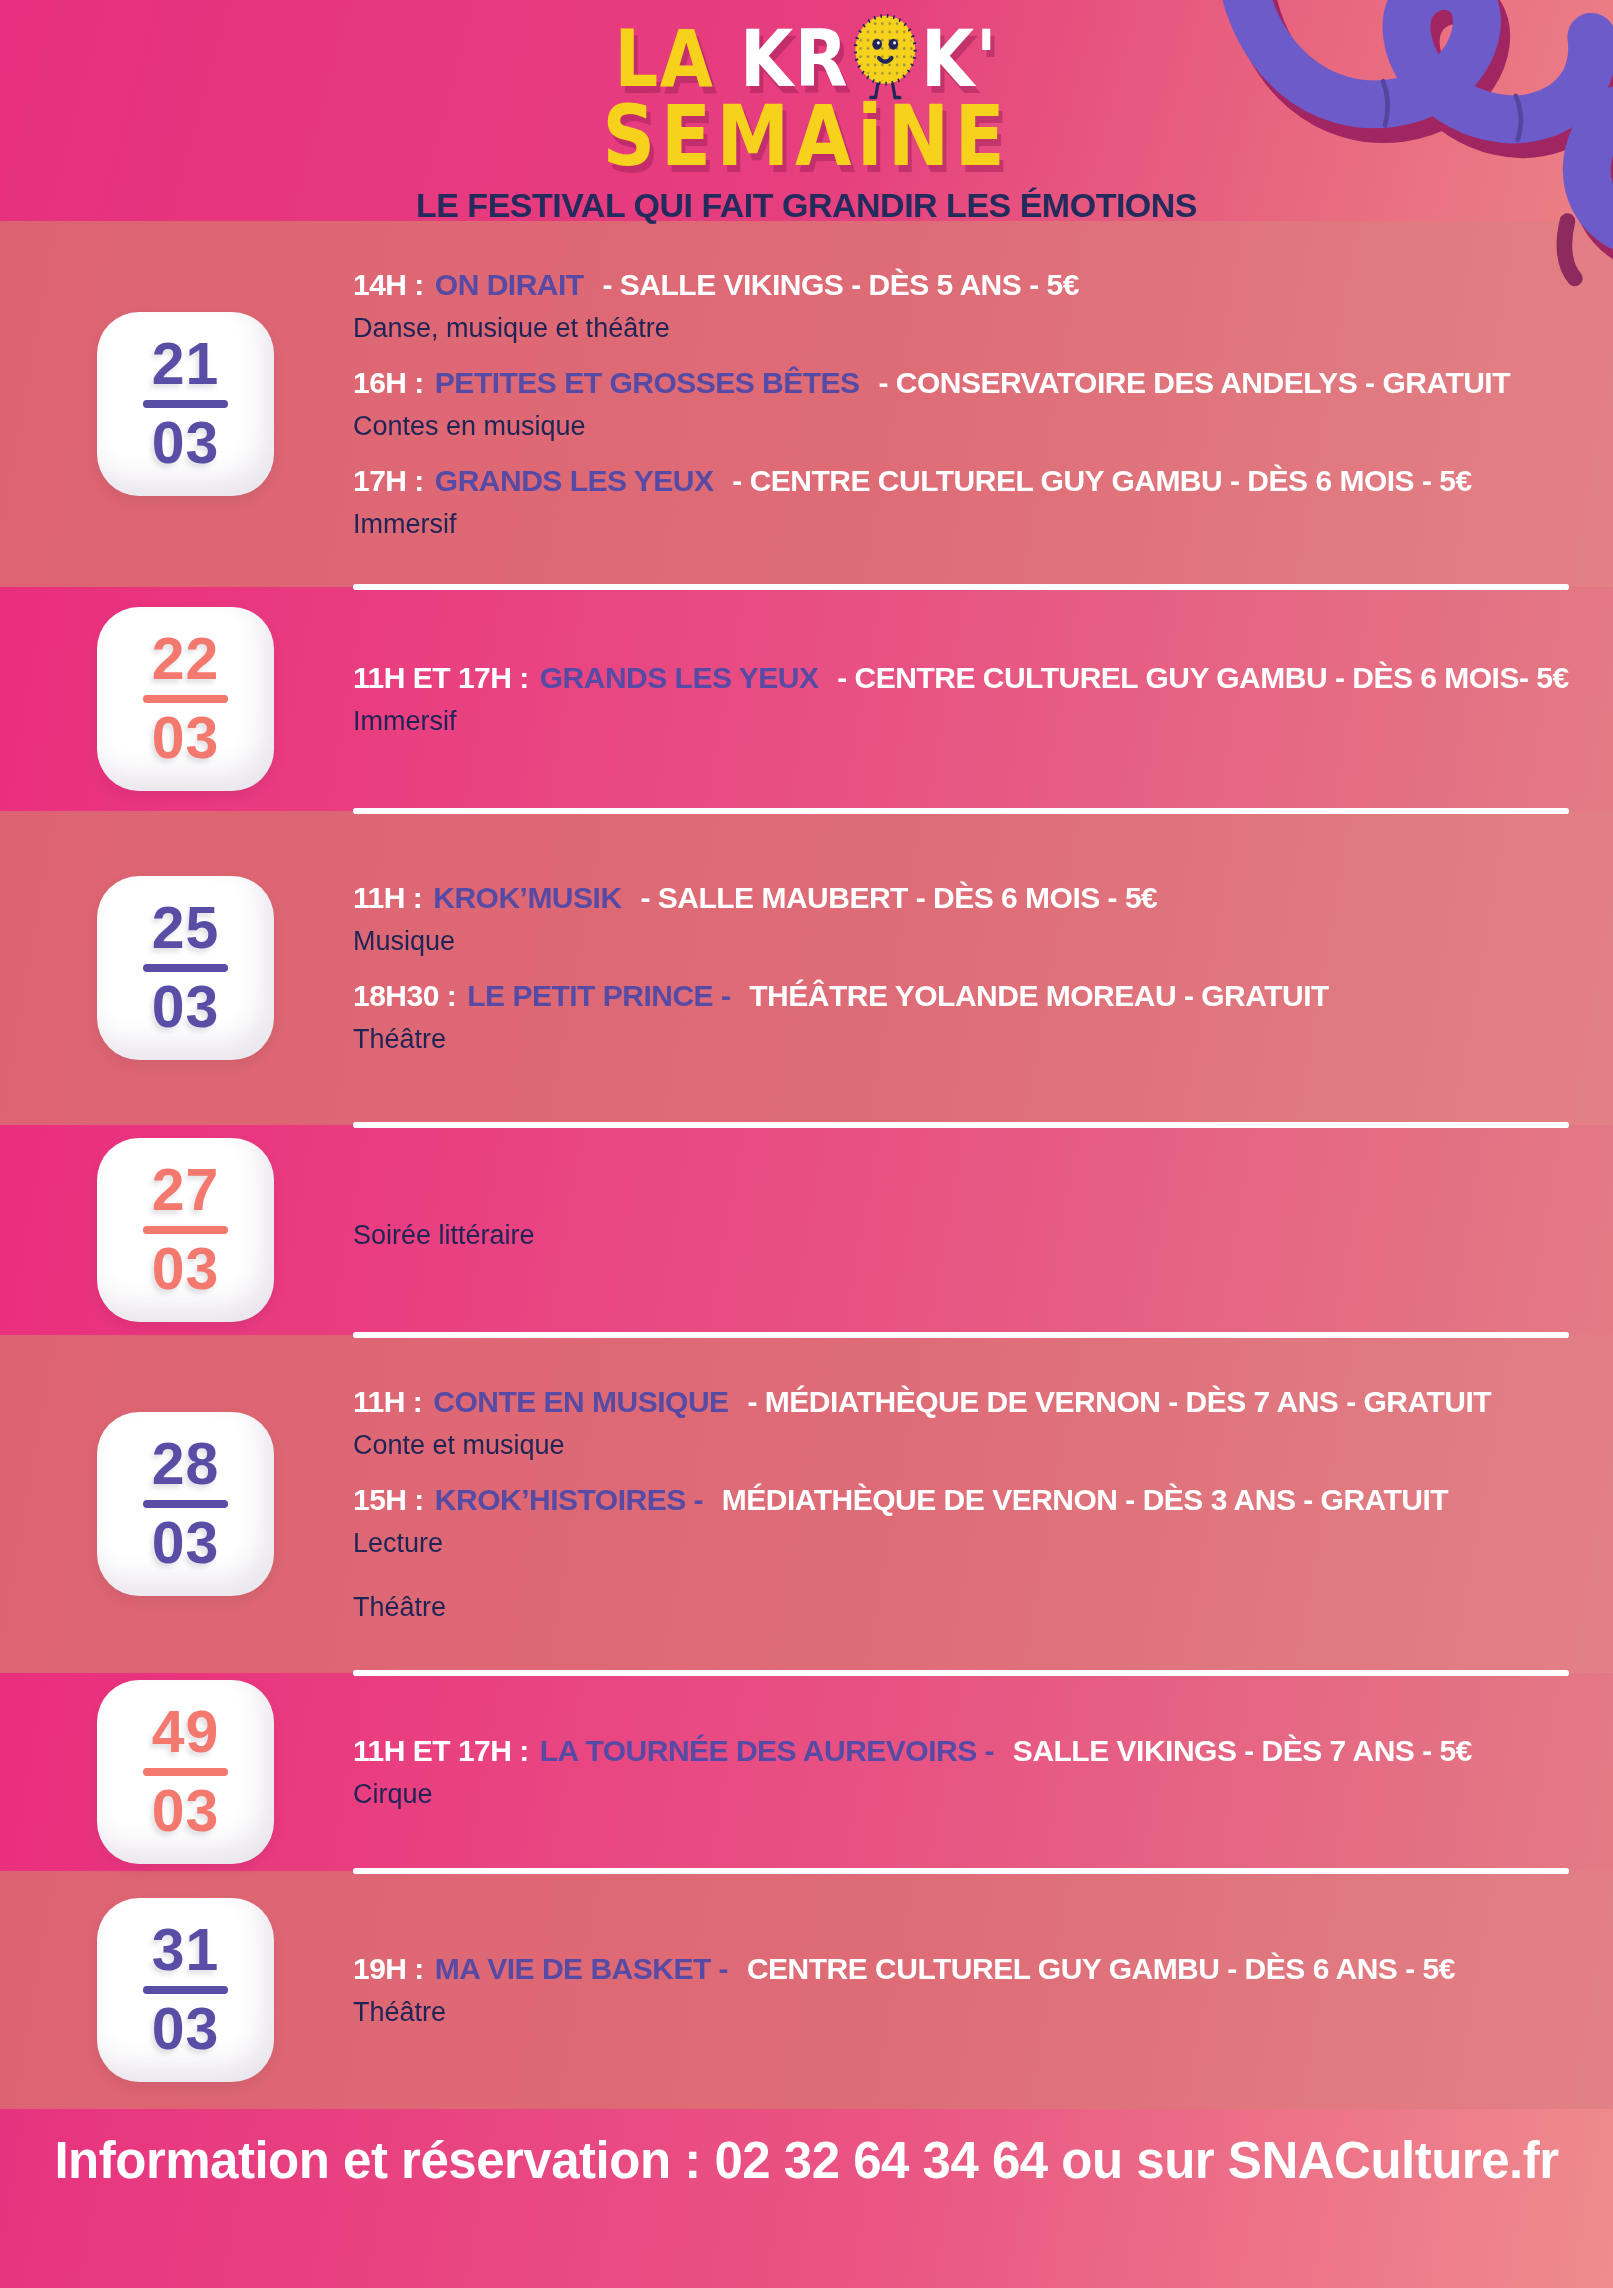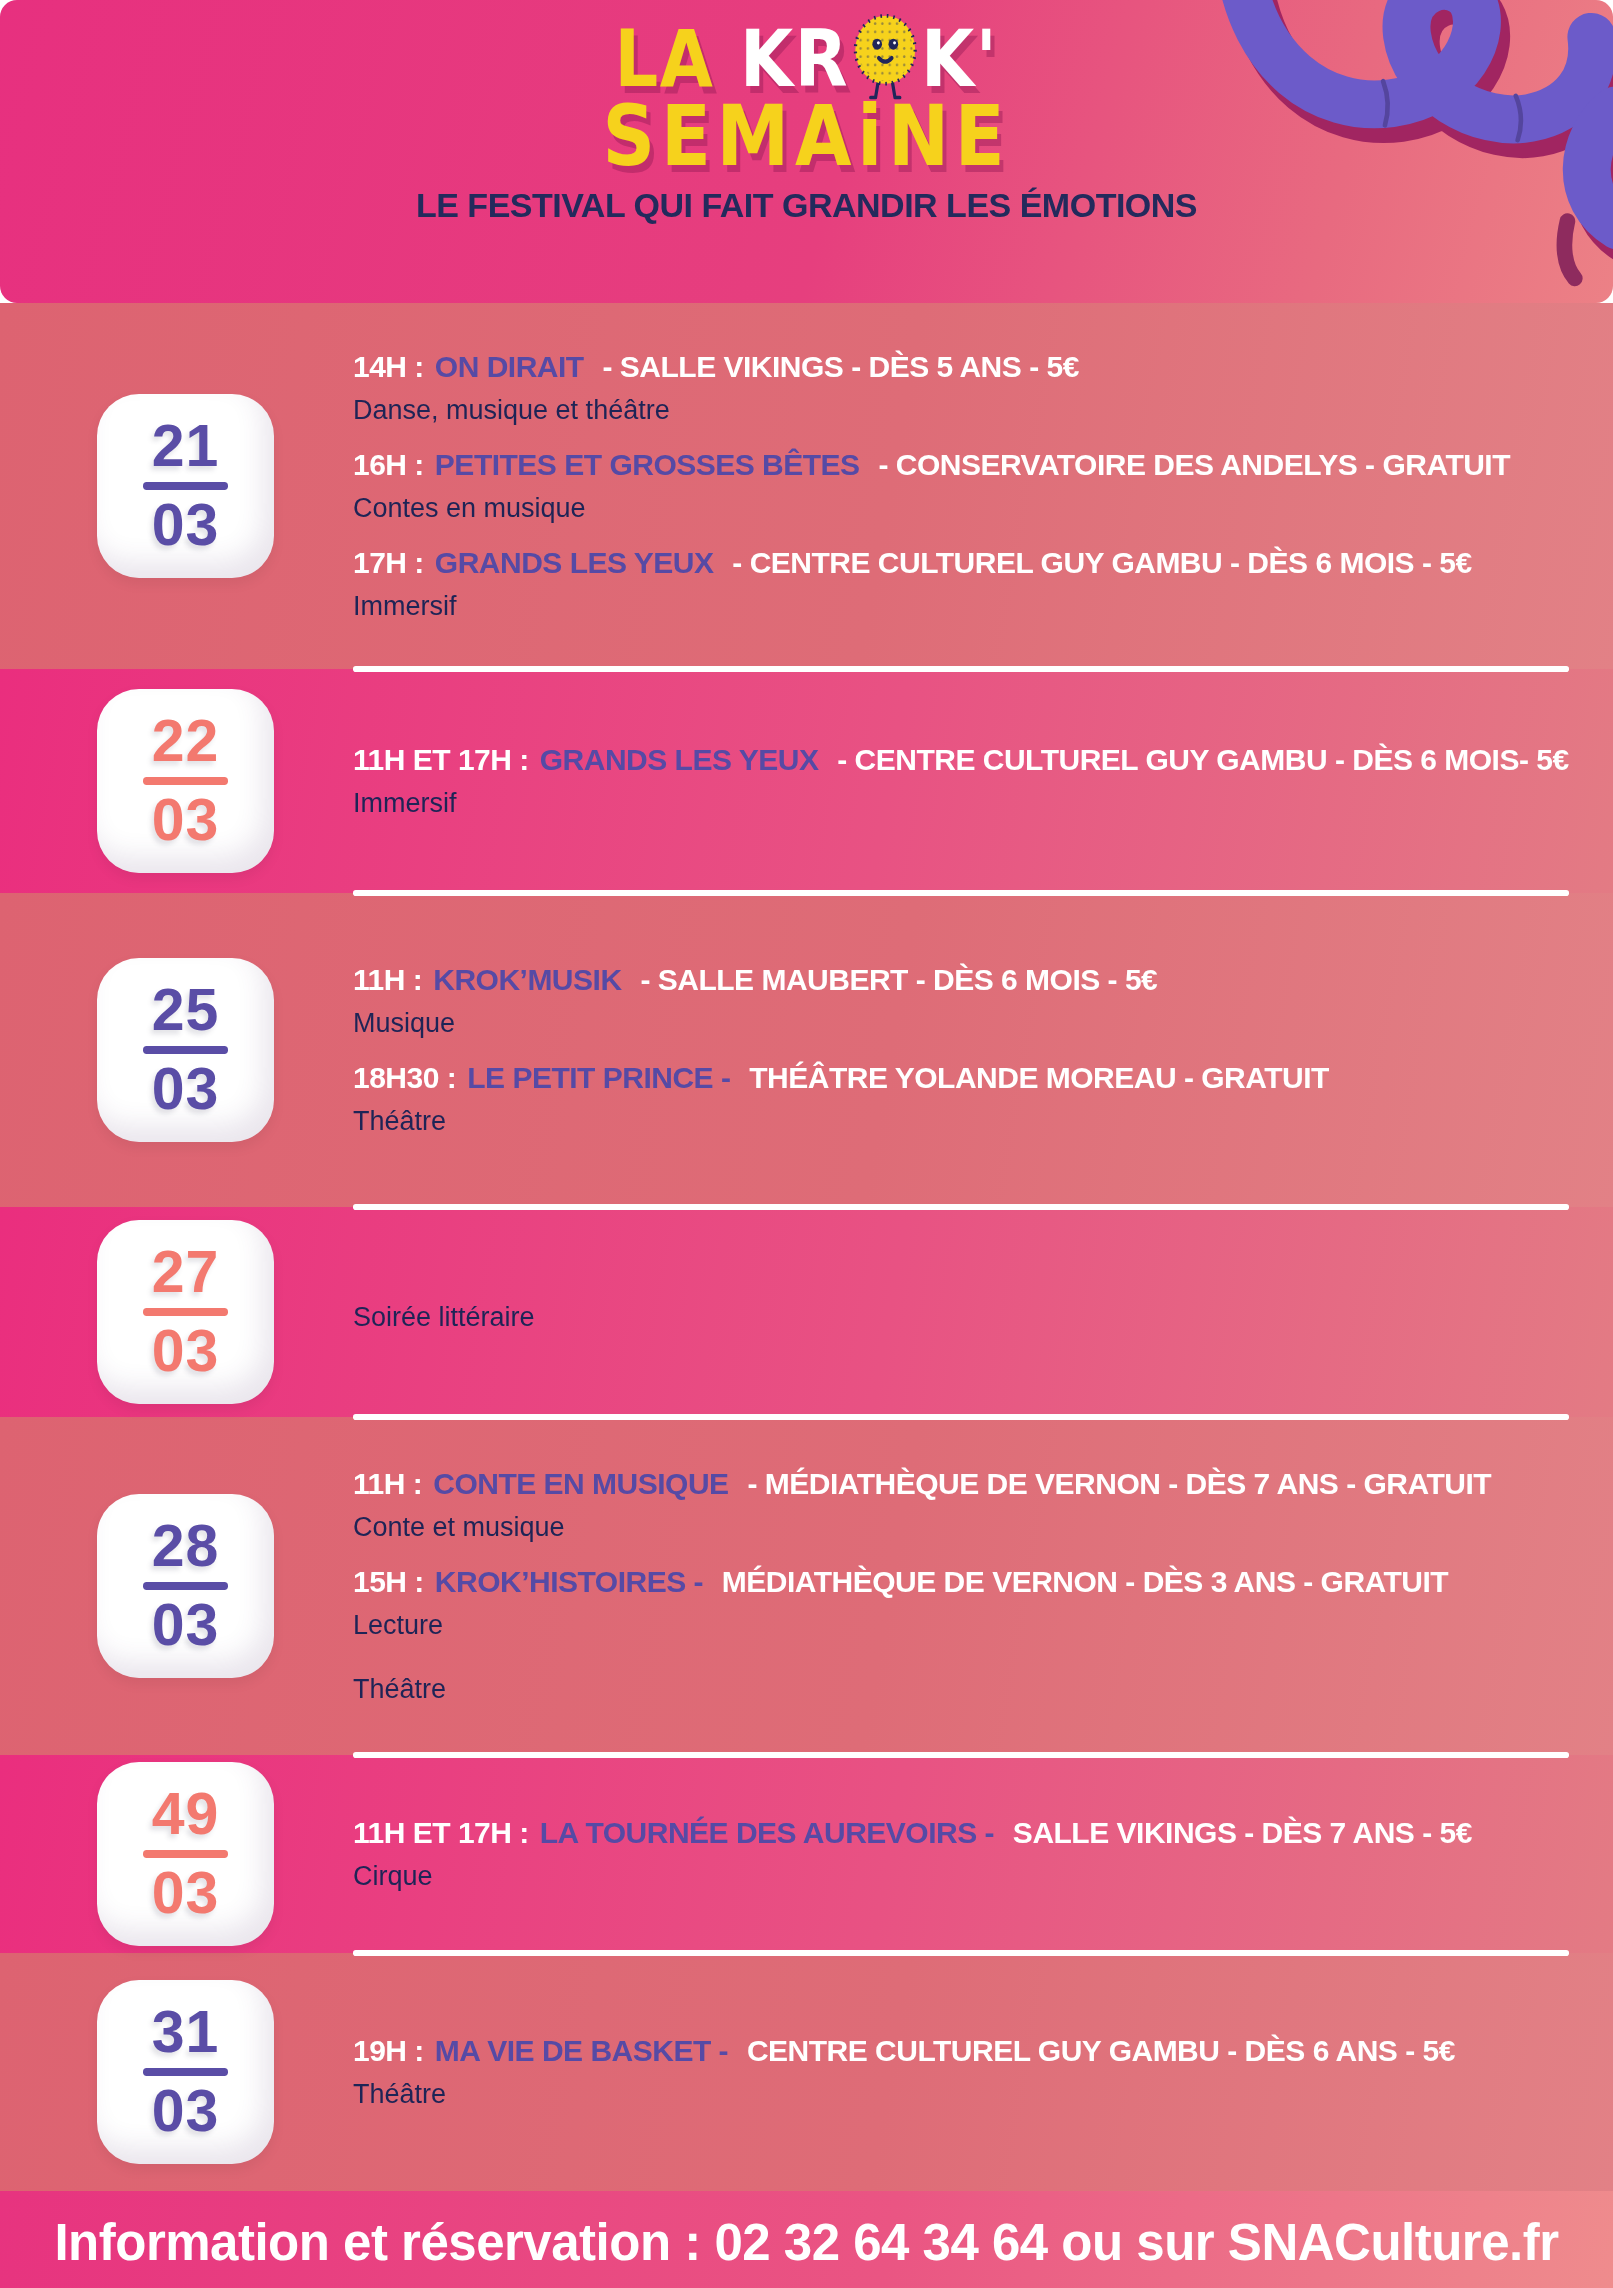--- a/index.html
+++ b/index.html
@@ -8,23 +8,22 @@
     font-family:"Liberation Sans",sans-serif;
     overflow:hidden;
   }
   .poster{
     position:relative;width:1613px;height:2289px;
     display:flex;flex-direction:column;overflow:hidden;
   }
 
   
   .header{
-    position:relative;height:303px;flex:none;
+    position:relative;height:221px;flex:none;
     background:linear-gradient(105deg,#e7307f 0%,#e63f7e 52%,#e86a80 82%,#ec8186 100%);
-    border-radius:17px;
   }
   .logo{
     position:absolute;top:13px;left:0;right:0;
     text-align:center;z-index:2;
   }
   .logo-line1,.logo-line2{
     display:inline-block;transform:scaleX(.88);transform-origin:center;
     font-family:"DejaVu Sans",sans-serif;font-weight:bold;line-height:1.04;
   }
   .logo-line1{font-size:78px;letter-spacing:1.8px;display:block;}

